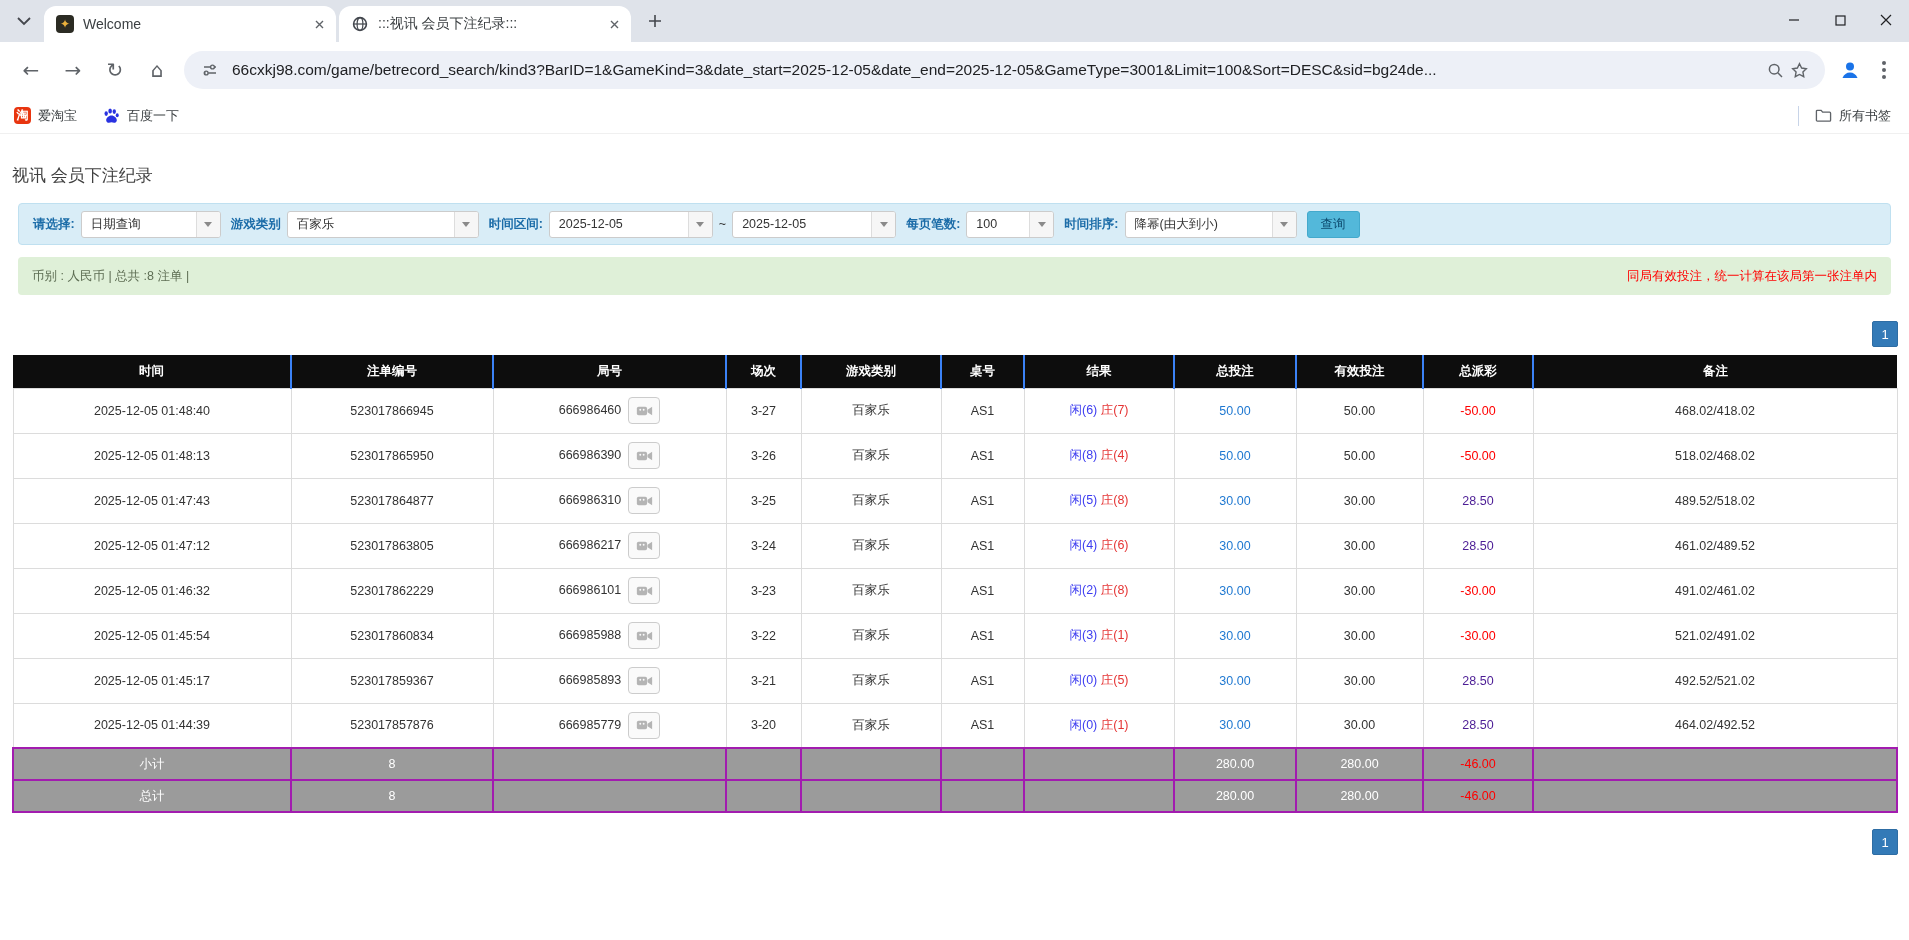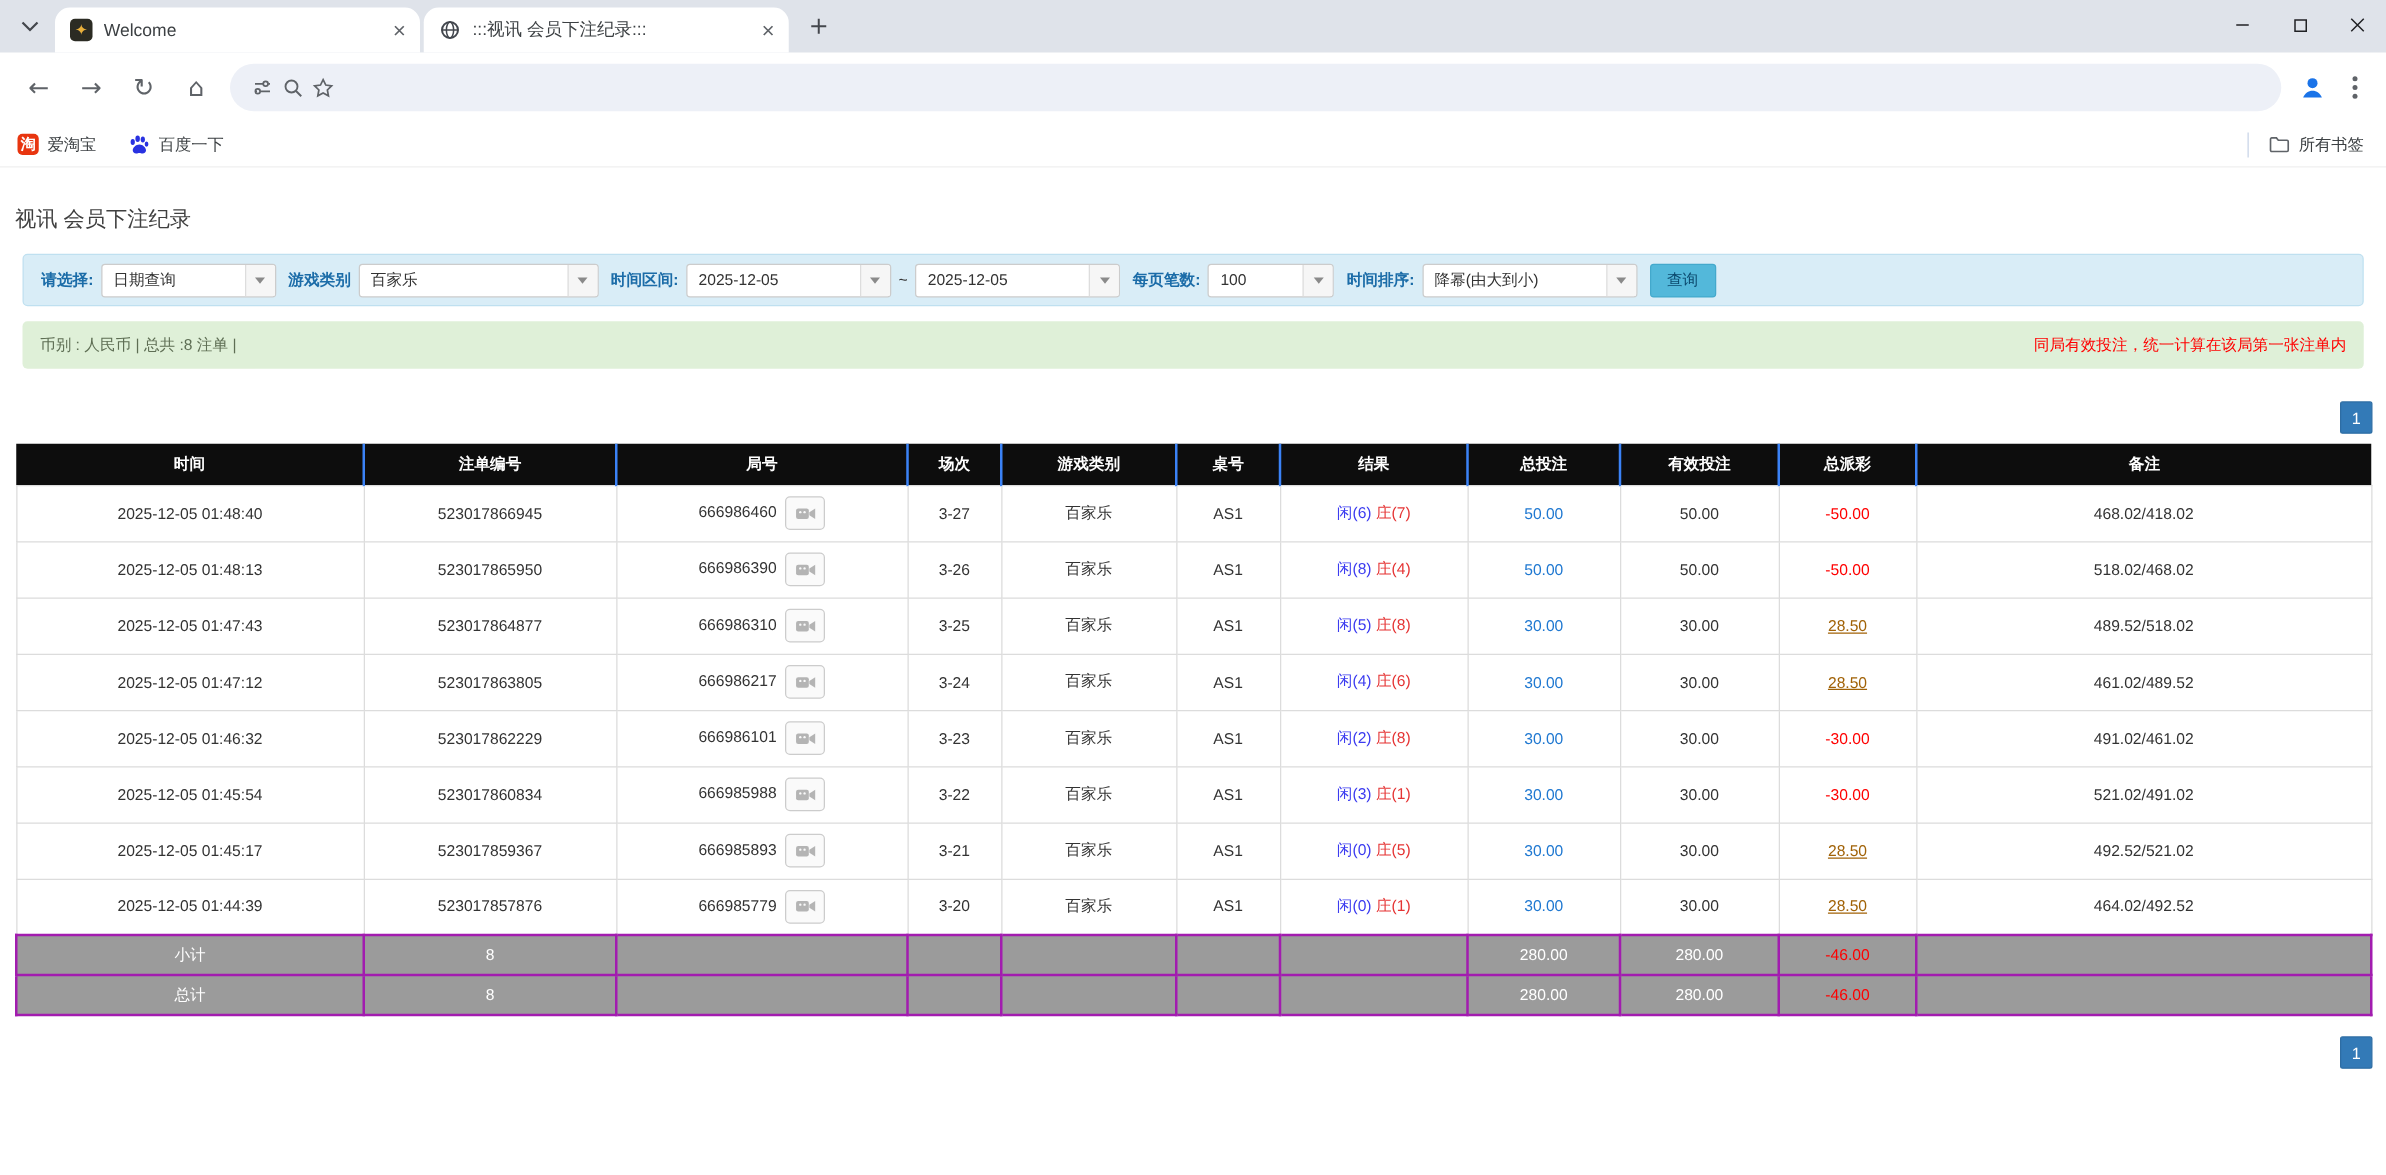--- a/index.html
+++ b/index.html
@@ -74,21 +74,21 @@
   table.bet thead th { background:#0d0d0d; color:#fff; height:33px; font-weight:bold; border-left:2px solid #3b82f6; }
   table.bet thead th:first-child { border-left:none; }
   table.bet tbody td { background:#fff; border:1px solid #dcdcdc; height:45px; text-align:center; }
   table.bet tfoot td { background:#9b9b9b; color:#fff; border:2px solid #a21caf; height:32px; text-align:center; }
   .round-btn { display:inline-flex; align-items:center; justify-content:center; width:32px; height:27px;
     border:1px solid #ccc; border-radius:4px; background:#fafafa; margin-left:7px; vertical-align:middle; cursor:pointer; }
   .result-player { color:#3c3cf0; }
   .result-banker { color:#e53434; }
   .val-link { color:#1f78d1; cursor:pointer; }
   .payout-neg { color:#ff0000; }
-  .payout-pos { color:#a16207;text-decoration:underline; }
+  .payout-pos { color:#4c1d95; }
   svg { display:block; }
 </style>
 </head>
 <body>
 
 <div class="tabstrip">
   <div class="tab-search">
     <svg width="14" height="9" viewBox="0 0 14 9">
         <path d="M1 1l6 6 6-6" stroke="#44474d" stroke-width="1.8" fill="none"></path>
       </svg>
@@ -149,20 +149,21 @@
   <div class="navbtn">↻</div>
   <div class="navbtn">⌂</div>
   <div class="omnibox">
     <span class="obicon">
       <svg width="16" height="16" viewBox="0 0 16 16" fill="none" stroke="#5f6368" stroke-width="1.4">
           <path d="M2 5h6.5M12.6 5H14M2 11h1.6M6.3 11H14"></path>
           <circle cx="10.5" cy="5" r="1.9"></circle>
           <circle cx="4.2" cy="11" r="1.9"></circle>
         </svg>
     </span>
+    <span class="url">66cxkj98.com/game/betrecord_search/kind3?BarID=1&amp;GameKind=3&amp;date_start=2025-12-05&amp;date_end=2025-12-05&amp;GameType=3001&amp;Limit=100&amp;Sort=DESC&amp;sid=bg24de...</span>
     <span class="obicon">
       <svg width="17" height="17" viewBox="0 0 17 17" fill="none" stroke="#5f6368" stroke-width="1.5">
           <circle cx="7.2" cy="7.2" r="4.8"></circle>
           <path d="M10.8 10.8L15 15"></path>
         </svg>
     </span>
     <span class="obicon">
       <svg width="17" height="17" viewBox="0 0 16 16" fill="none" stroke="#5f6368" stroke-width="1.3">
           <path d="M8 1.6l2 4.1 4.4.6-3.2 3.1.8 4.4L8 11.7l-4 2.1.8-4.4-3.2-3.1 4.4-.6z"></path>
         </svg>
@@ -239,21 +240,21 @@
       </span>
   </div>
   <span class="tilde">~</span>
   <div class="fselect" style="width:164px;">
     <span class="val">2025-12-05</span>
     <span class="arrow">
         <span class="caret"></span>
       </span>
   </div>
   <span class="flabel">每页笔数:</span>
-  <div class="fselect" style="width:101px;">
+  <div class="fselect" style="width:88px;">
     <span class="val">100</span>
     <span class="arrow">
         <span class="caret"></span>
       </span>
   </div>
   <span class="flabel">时间排序:</span>
   <div class="fselect" style="width:172px;justify-content:flex-end;">
     <span class="val">降幂(由大到小)</span>
     <span class="arrow">
         <span class="caret"></span>

